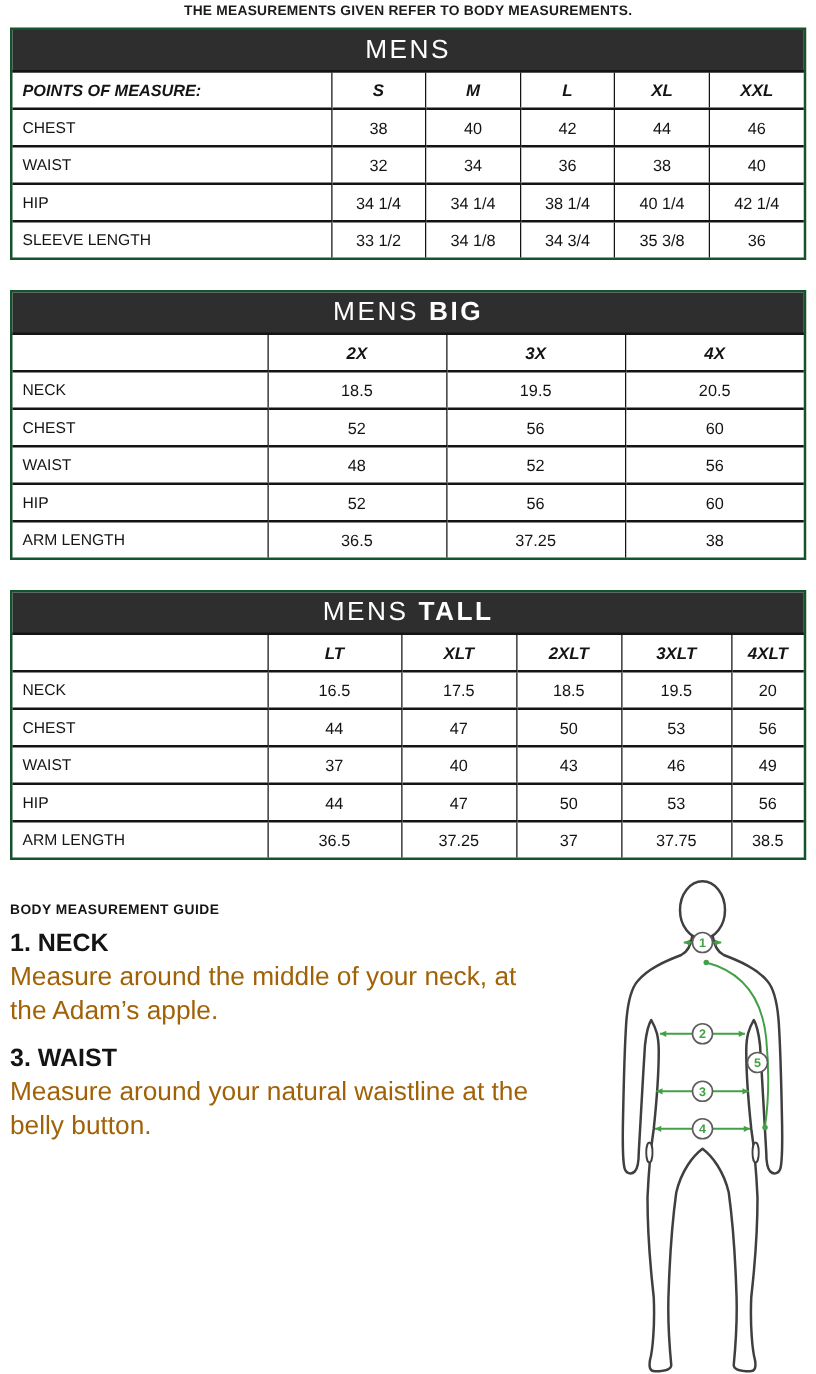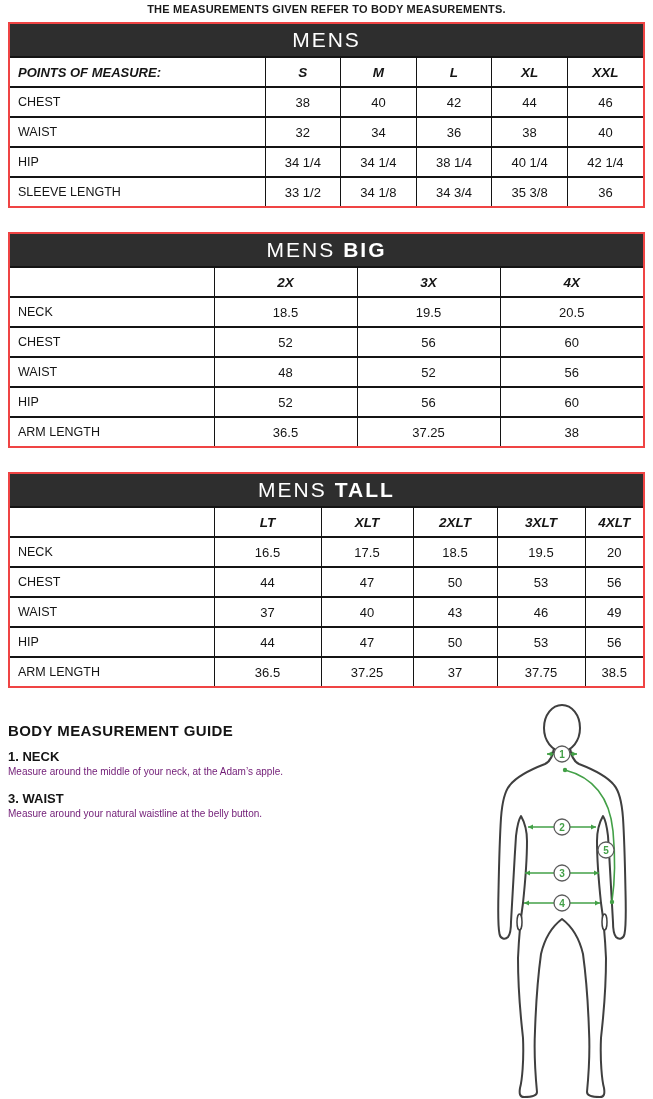--- a/index.html
+++ b/index.html
@@ -4,21 +4,21 @@
 <style>
   html,body { margin:0; padding:0; background:#fff; }
   .page {
     position:relative; width:653px; height:1099px; overflow:hidden;
     background:#fff; font-family:"Liberation Sans", sans-serif; color:#141414;
   }
   .note {
     padding-top:3px; text-align:center; font-size:11px; font-weight:bold;
     letter-spacing:.2px; color:#1b1b1b;
   }
-  .size-table { margin:0 8px; border:2px solid #ef4444; background:#fff; }
+  .size-table { margin:0 8px; border:2px solid #14532d; background:#fff; }
   .size-table.first { margin-top:7px; }
   .size-table.spaced { margin-top:24px; }
   .tbar {
     height:32px; line-height:32px; background:#2e2e2e; color:#fff;
     text-align:center; font-size:21px; letter-spacing:2px;
     border-bottom:2px solid #141414;
   }
   .tbar .b { font-weight:bold; margin-left:8px; }
   .tbar .b:empty { margin-left:0; }
   table { width:100%; border-collapse:collapse; table-layout:fixed; }
@@ -28,25 +28,25 @@
     white-space:nowrap; overflow:hidden;
   }
   th { font-weight:bold; font-size:13.5px;font-style:italic; }
   thead th { border-top:none; }
   th:first-child, td:first-child { border-left:none; }
   th.lbl, td.lbl { text-align:left; padding-left:8px; font-size:12.5px; }
   th.lbl { font-size:13px; }
   .bottom { position:relative; margin:8px 0 0 8px; height:409px; }
   .guide { width:420px; padding-top:26px; }
   .guide h2 {
-    margin:0 0 10px 0; font-size:15px; font-weight:bold; letter-spacing:.4px;
+    margin:0 0 10px 0; font-size:11px; font-weight:bold; letter-spacing:.4px;
   }
   .gitem { margin-bottom:13px; }
-  .gitem h3 { margin:0; font-size:13px; font-weight:bold; }
-  .gitem p { margin:1px 0 0 0; font-size:10px; line-height:1.3; color:#701a75; }
+  .gitem h3 { margin:0; font-size:20px; font-weight:bold; }
+  .gitem p { margin:1px 0 0 0; font-size:21px; line-height:1.3; color:#a16207; }
   .figure { position:absolute; top:0; right:2px; width:193px; height:409px; }
 </style>
 </head>
 <body>
 
 <div class="page">
 
   <div class="note">THE MEASUREMENTS GIVEN REFER TO BODY MEASUREMENTS.</div>
 
   <section class="size-table first">

